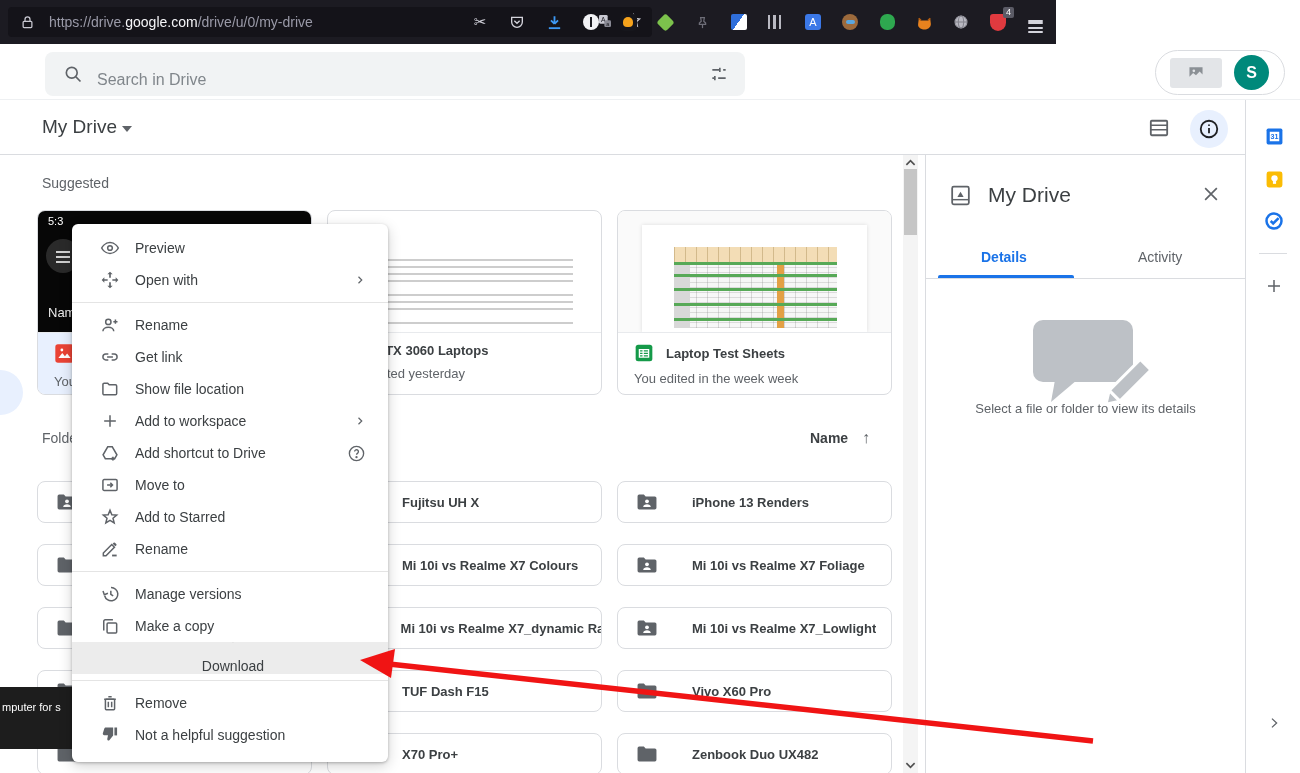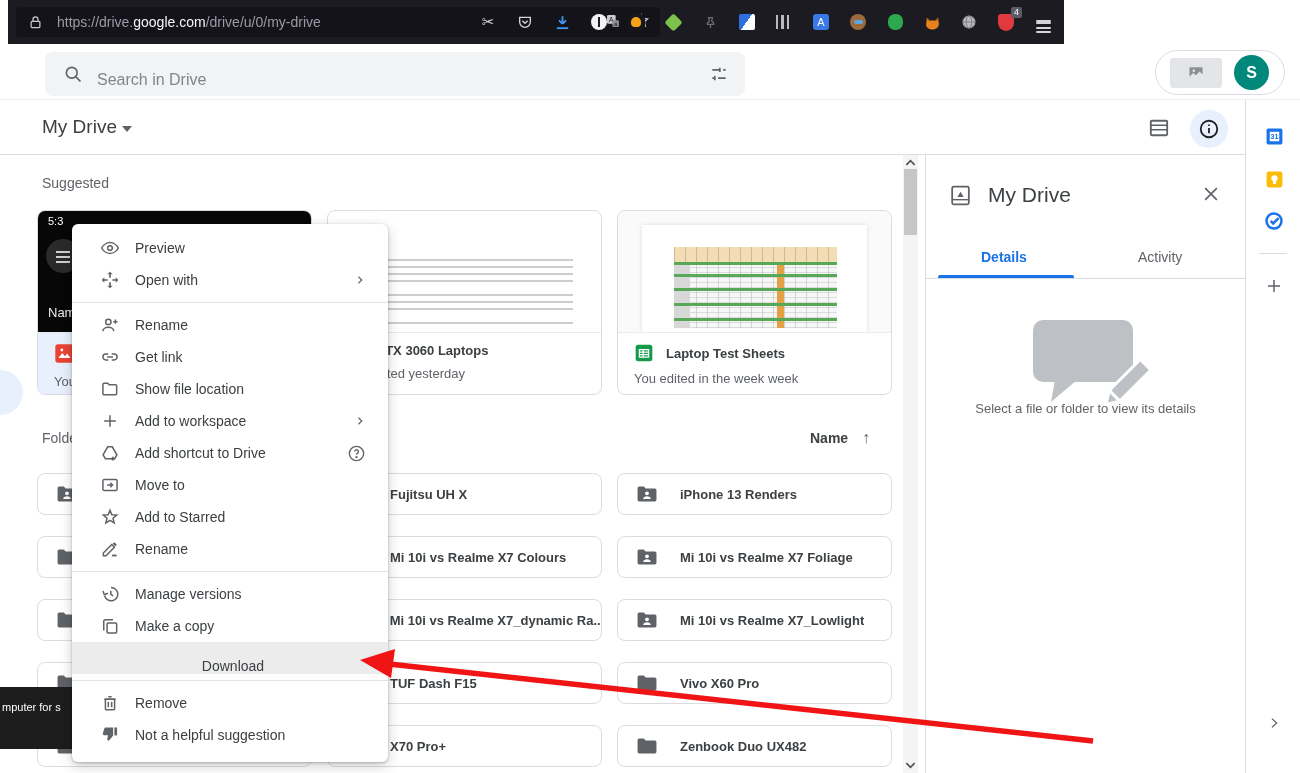--- a/index.html
+++ b/index.html
@@ -1,21 +1,21 @@
 <!DOCTYPE html>
 <html><head>
 <meta charset="utf-8">
 <style>
   * { box-sizing: border-box; margin: 0; padding: 0; }
   body { font-family: "Liberation Sans", sans-serif; background:#fff; }
   .screen { position:relative; width:1300px; height:773px; overflow:hidden; background:#fff; }
   .abs { position:absolute; }
 
   
-  .browser-bar { left:8px; top:0; width:1056px; height:44px; background:#1c1b22; }
+  .browser-bar { left:0; top:0; width:1056px; height:44px; background:#1c1b22; }
   .url-field { left:8px; top:7px; width:644px; height:30px; background:#141319; border-radius:4px;
                display:flex; align-items:center; color:#9a9aa8; font-size:14px; }
   .url-lock { margin:0 14px 0 12px; display:flex; }
   .url-text { white-space:nowrap; }
   .url-text .dom { color:#f6f6f9; }
   .url-right { margin-left:auto; display:flex; align-items:center; gap:12px; padding-right:10px; }
   .ext-row { right:12px; top:0; height:44px; display:flex; align-items:center; gap:19px; }
   .ext { width:18px; height:18px; display:flex; align-items:center; justify-content:center; position:relative; }
   .badge { position:absolute; top:-6px; right:-7px; background:#5b5b66; color:#fff; font-size:9px;
            padding:1px 3px; border-radius:2px; line-height:1; }
@@ -69,21 +69,21 @@
       repeating-linear-gradient(to right, rgba(120,120,120,.25) 0 1px, transparent 1px 11px),
       repeating-linear-gradient(to bottom, rgba(120,120,120,.22) 0 1px, transparent 1px 5px),
       #f7f7f7; }
   .sheet-hdr { position:absolute; left:0; right:0; top:0; height:15px; background:#f3ddb6;
     background-image:repeating-linear-gradient(to right, rgba(150,120,60,.35) 0 1px, transparent 1px 11px); }
   .sheet-col-labels { position:absolute; left:0; top:15px; bottom:0; width:16px; background:#d8d8d8; }
   .sheet-orange { position:absolute; left:63%; top:15px; bottom:0; width:7px; background:#e3a045; }
   .sheet-green { position:absolute; left:0; right:0; height:2.5px; background:#57a957; }
 
   .fcard { position:absolute; width:275px; height:42px; border:1px solid #dadce0; border-radius:8px; background:#fff;
-           display:flex; align-items:center; padding-left:18px; gap:22px; }
+           display:flex; align-items:center; padding-left:18px; gap:34px;margin-top:8px; }
   .fcard span { font-size:13px; font-weight:bold; color:#3c4043; white-space:nowrap; overflow:hidden; }
 
   
   .ctx-menu { left:72px; top:224px; width:316px; height:538px; background:#fff; border-radius:6px;
               box-shadow:0 1px 3px rgba(0,0,0,.25), 0 4px 14px rgba(0,0,0,.18); padding:8px 0; z-index:50; }
   .mi { height:32px; display:flex; align-items:center; padding:0 22px 0 28px; gap:15px; cursor:default; }
   .mi .lbl { font-size:14px; color:#3c4043; }
   .mi.hl { background:#ececec;flex-direction:column; }
   .mi .right { margin-left:auto; display:flex; align-items:center; }
   .mdiv { border-top:1px solid #e4e4e4; margin:6px 0; }

